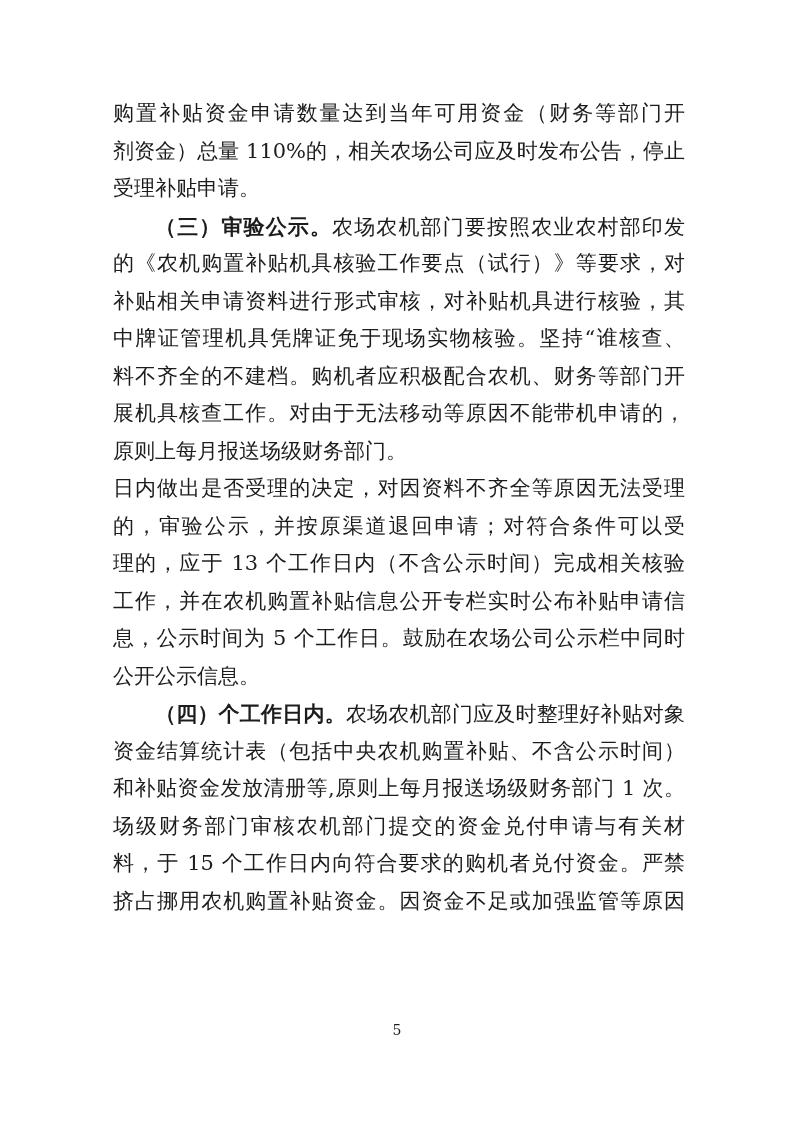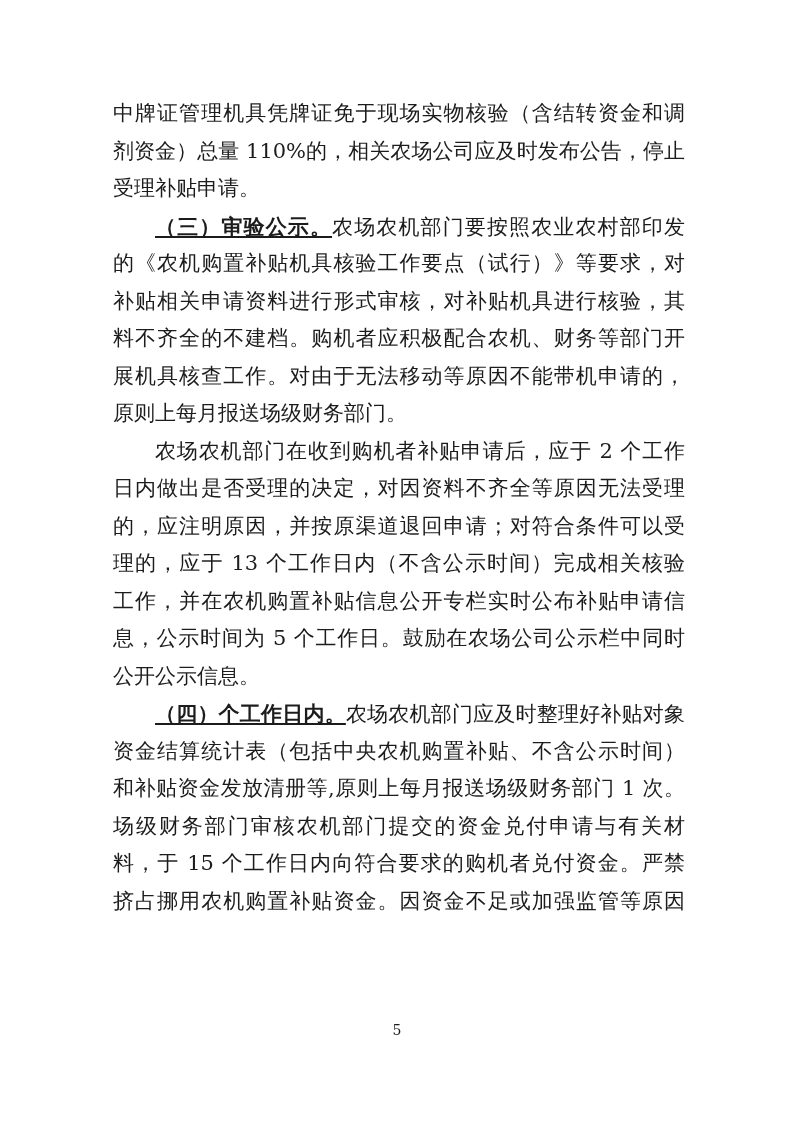--- a/index.html
+++ b/index.html
@@ -28,49 +28,48 @@
     white-space: nowrap;
   }
   .line.short {
     text-align-last: left;
   }
   .line.indent {
     text-indent: 42px;
   }
   .bold {
     font-weight: bold;
-    text-decoration: underline;
   }
   .page-number {
     position: absolute;
     top: 1022px;
     left: 0;
     width: 100%;
     text-align: center;
     font-size: 14px;
     color: #1c1c1c;
   }
 </style>
 </head>
 <body>
 
 <div class="page">
   <div class="text-block">
-    <div class="line">中牌证管理机具凭牌证免于现场实物核验（含结转资金和调</div>
+    <div class="line">购置补贴资金申请数量达到当年可用资金（财务等部门开</div>
     <div class="line">剂资金）总量 110%的，相关农场公司应及时发布公告，停止</div>
     <div class="line short">受理补贴申请。</div>
     <div class="line indent"><span class="bold">（三）审验公示。</span><span>农场农机部门要按照农业农村部印发</span></div>
     <div class="line">的《农机购置补贴机具核验工作要点（试行）》等要求，对</div>
     <div class="line">补贴相关申请资料进行形式审核，对补贴机具进行核验，其</div>
+    <div class="line">中牌证管理机具凭牌证免于现场实物核验。坚持“谁核查、</div>
     <div class="line">料不齐全的不建档。购机者应积极配合农机、财务等部门开</div>
     <div class="line">展机具核查工作。对由于无法移动等原因不能带机申请的，</div>
     <div class="line short">原则上每月报送场级财务部门。</div>
-    <div class="line indent">农场农机部门在收到购机者补贴申请后，应于 2 个工作</div>
     <div class="line">日内做出是否受理的决定，对因资料不齐全等原因无法受理</div>
-    <div class="line">的，应注明原因，并按原渠道退回申请；对符合条件可以受</div>
+    <div class="line">的，审验公示，并按原渠道退回申请；对符合条件可以受</div>
     <div class="line">理的，应于 13 个工作日内（不含公示时间）完成相关核验</div>
     <div class="line">工作，并在农机购置补贴信息公开专栏实时公布补贴申请信</div>
     <div class="line">息，公示时间为 5 个工作日。鼓励在农场公司公示栏中同时</div>
     <div class="line short">公开公示信息。</div>
     <div class="line indent"><span class="bold">（四）个工作日内。</span><span>农场农机部门应及时整理好补贴对象</span></div>
     <div class="line">资金结算统计表（包括中央农机购置补贴、不含公示时间）</div>
     <div class="line">和补贴资金发放清册等,原则上每月报送场级财务部门 1 次。</div>
     <div class="line">场级财务部门审核农机部门提交的资金兑付申请与有关材</div>
     <div class="line">料，于 15 个工作日内向符合要求的购机者兑付资金。严禁</div>
     <div class="line">挤占挪用农机购置补贴资金。因资金不足或加强监管等原因</div>

